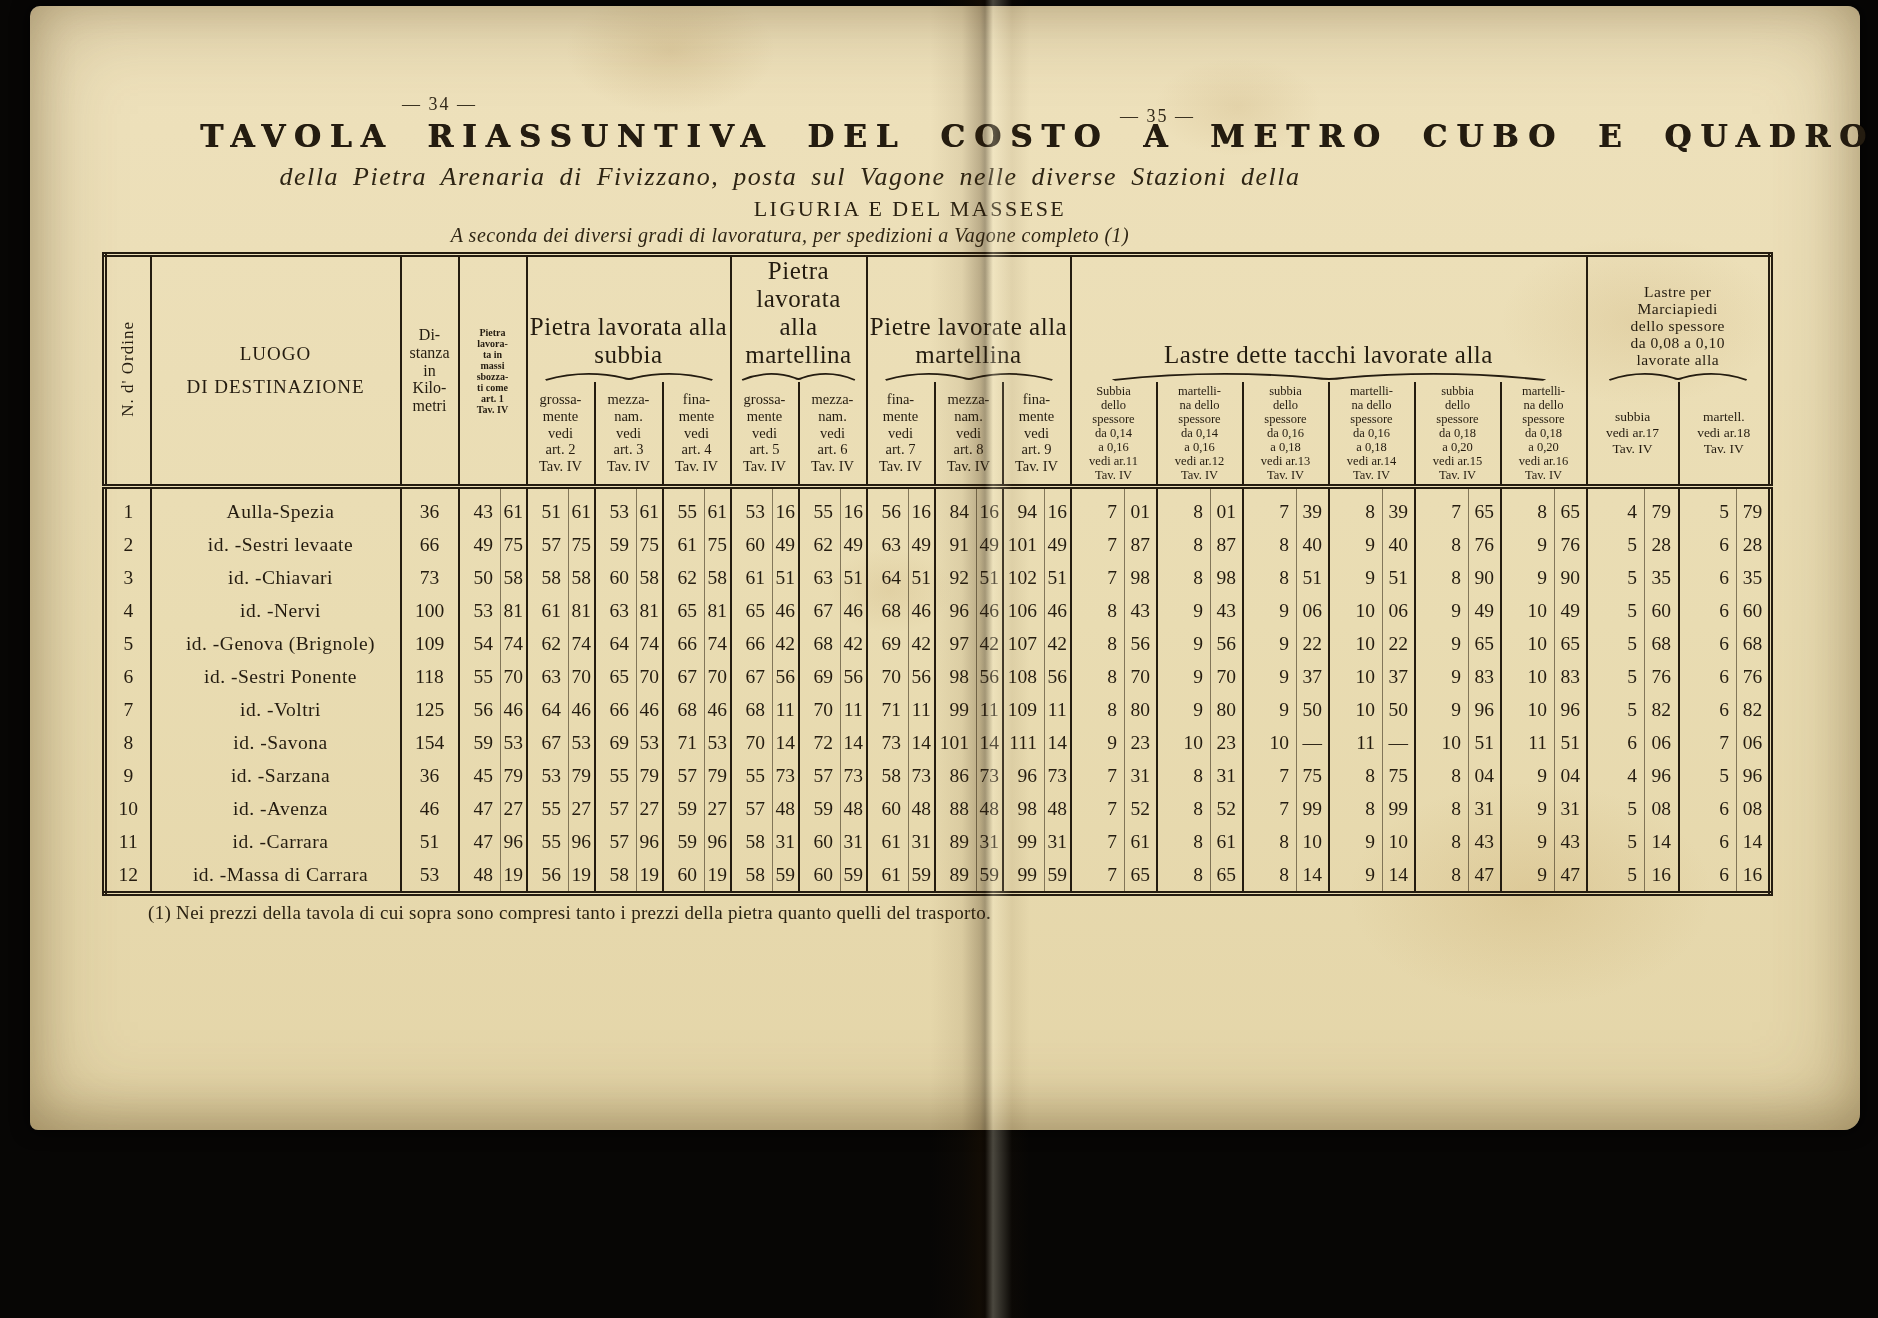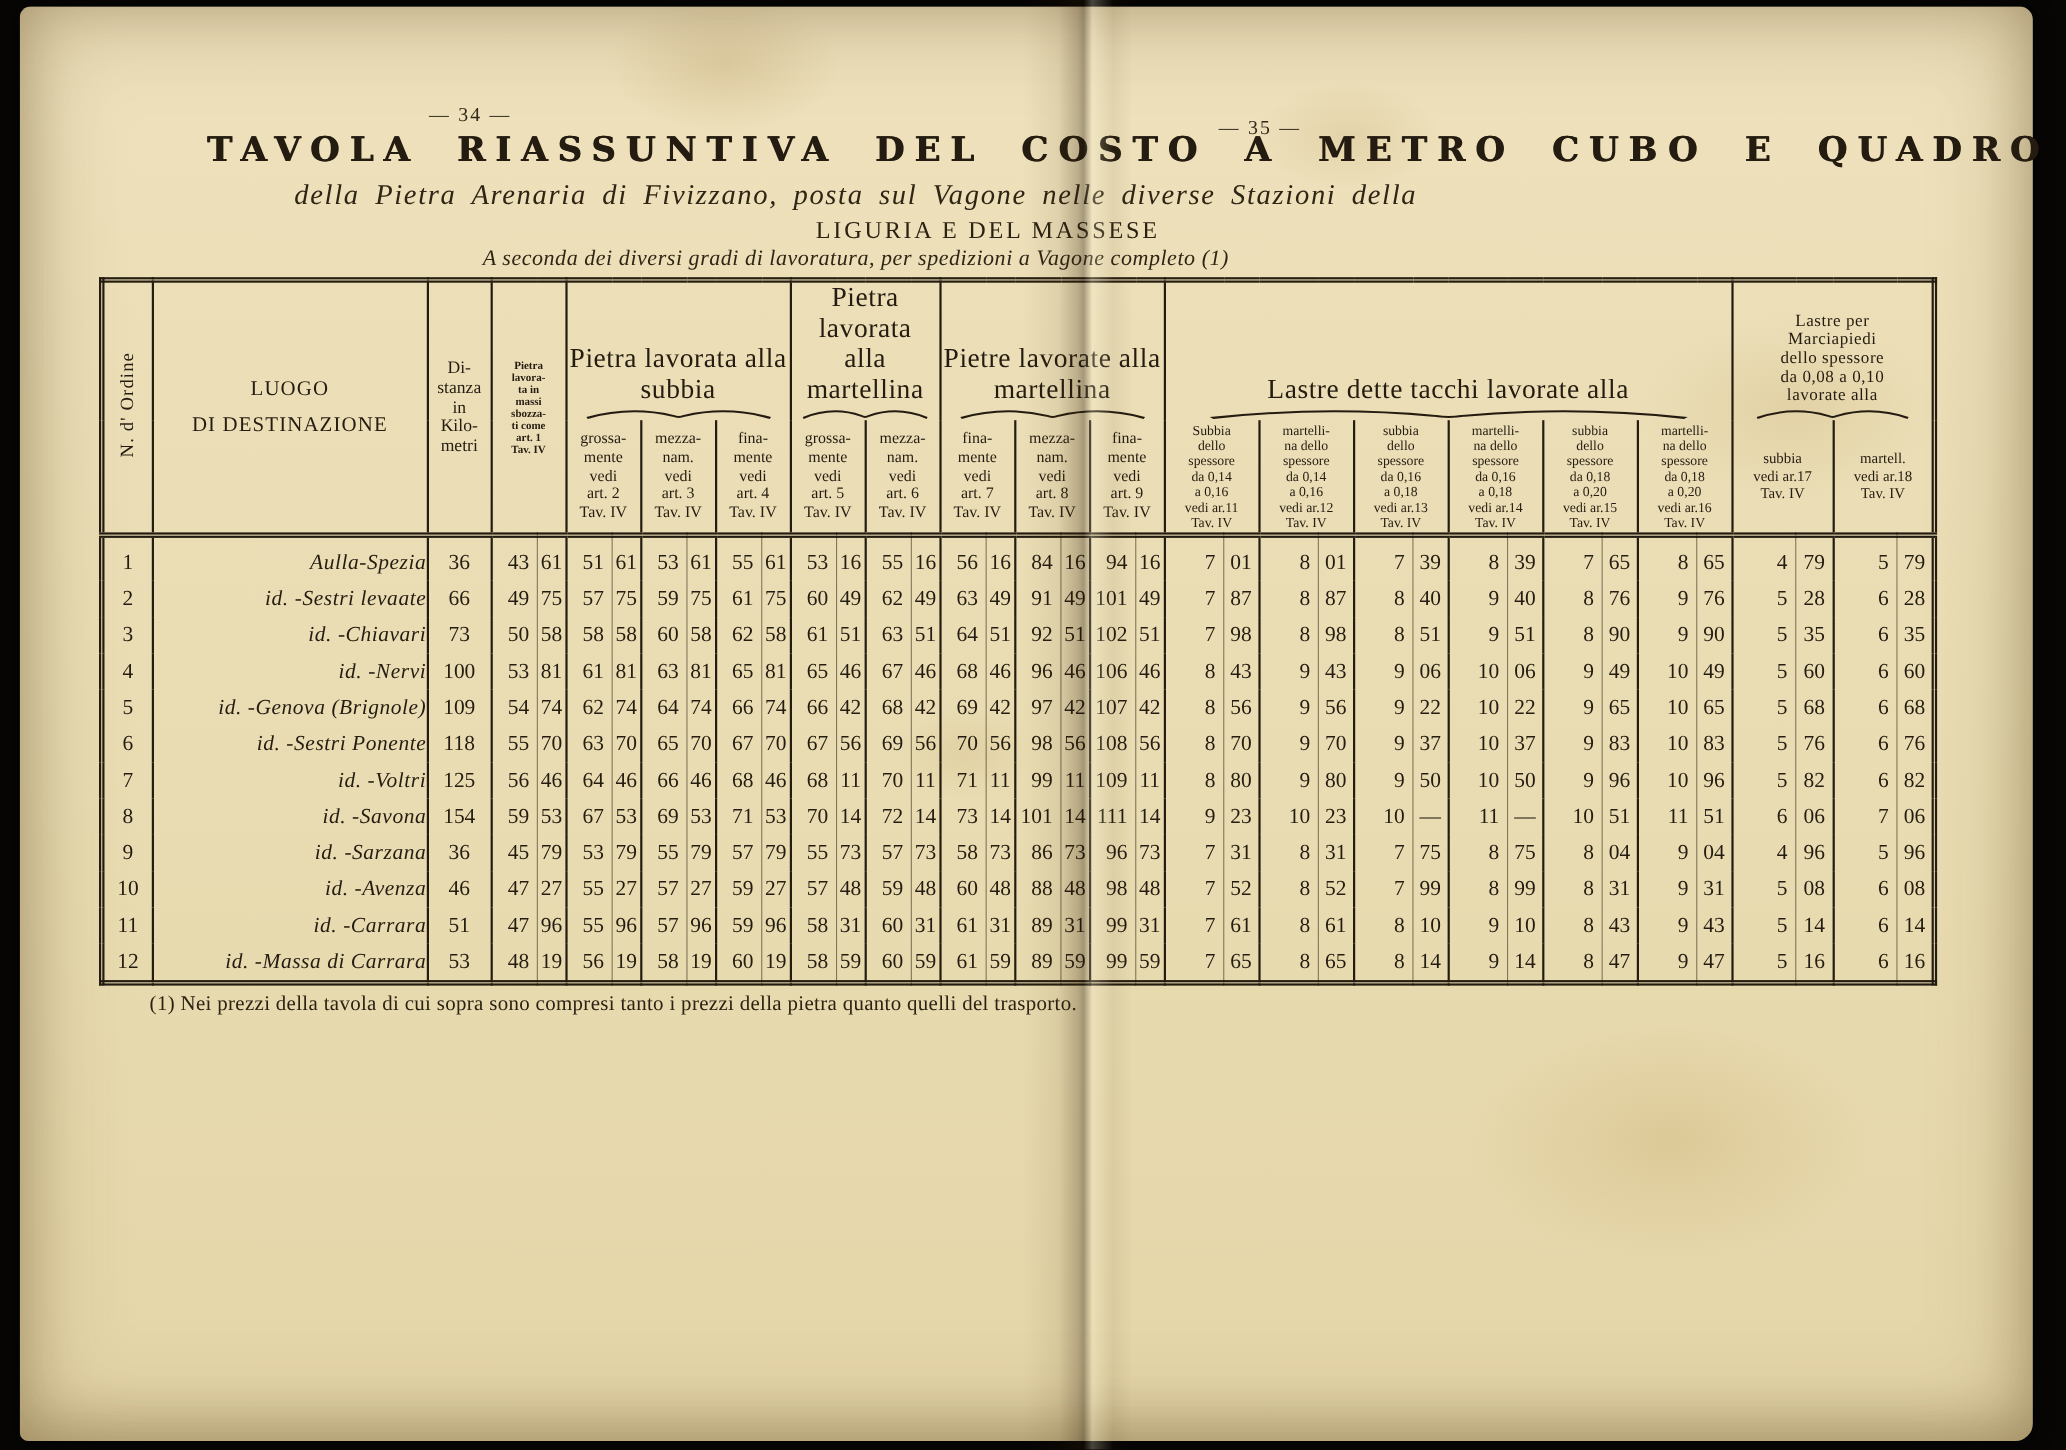--- a/index.html
+++ b/index.html
@@ -3,21 +3,21 @@
 <meta charset="utf-8">
 <style>
   html,body { margin:0; padding:0; background:#070605; }
   .stage {
     position:relative; width:1878px; height:1318px; overflow:hidden;
     background:#070605;
     font-family:"Liberation Serif","DejaVu Serif",serif;
     color:#2b2317;
   }
   .paper {
-    position:absolute; left:18px; top:6px; width:1830px; height:1304px;
+    position:absolute; left:30px; top:6px; width:1830px; height:1124px;
     background-color:#eadfb9;
     background-image:
       radial-gradient(ellipse 260px 160px at 82% 79%, rgba(182,142,70,0.20), transparent 70%),
       radial-gradient(ellipse 200px 120px at 88% 28%, rgba(170,130,60,0.14), transparent 70%),
       radial-gradient(ellipse 150px 90px at 35% 4%, rgba(160,120,55,0.18), transparent 70%),
       radial-gradient(ellipse 120px 70px at 66% 9%, rgba(160,120,55,0.13), transparent 70%),
       radial-gradient(ellipse 90px 60px at 47% 52%, rgba(165,125,58,0.12), transparent 70%),
       linear-gradient(180deg,#eee1bc 0%, #e9dcb2 55%, #e4d5a8 100%);
     box-shadow: inset 0 0 90px rgba(96,70,25,0.38), inset 0 -12px 45px rgba(60,40,10,0.22), 0 0 18px rgba(0,0,0,0.8);
     border-radius:10px 12px 16px 8px;
@@ -79,21 +79,21 @@
   th.g4 .glabel { font-size:15.5px; line-height:1.1; }
   .brace { display:block; margin:2px auto 1px auto; }
   tr.srow th.sub { height:102px; border-left:2px solid #241c10; border-bottom:5px double #241c10; vertical-align:middle; }
   .s-art { font-size:14.5px; line-height:1.15; }
   .s-tac { font-size:12.5px; line-height:1.12; }
   .s-mar { font-size:13.5px; line-height:1.2; }
 
   
   tbody td { height:33px; font-size:19.5px; vertical-align:middle; }
   td.n { text-align:center; border-left:none; }
-  td.luogo { text-align:right; padding-left:10px; border-left:2px solid #241c10; letter-spacing:0.5px;font-style:italic; }
+  td.luogo { text-align:center; padding-left:10px; border-left:2px solid #241c10; letter-spacing:0.5px; }
   td.luogo.ind { }
   td.km { text-align:center; border-left:2px solid #241c10; }
   td.lire { text-align:right; padding-right:7px; border-left:2px solid #241c10; }
   td.cent { text-align:center; border-left:1px solid rgba(45,34,16,0.55); }
   tbody tr:first-child td { padding-top:6px; }
 </style>
 </head>
 <body>
 
 <div class="stage">

